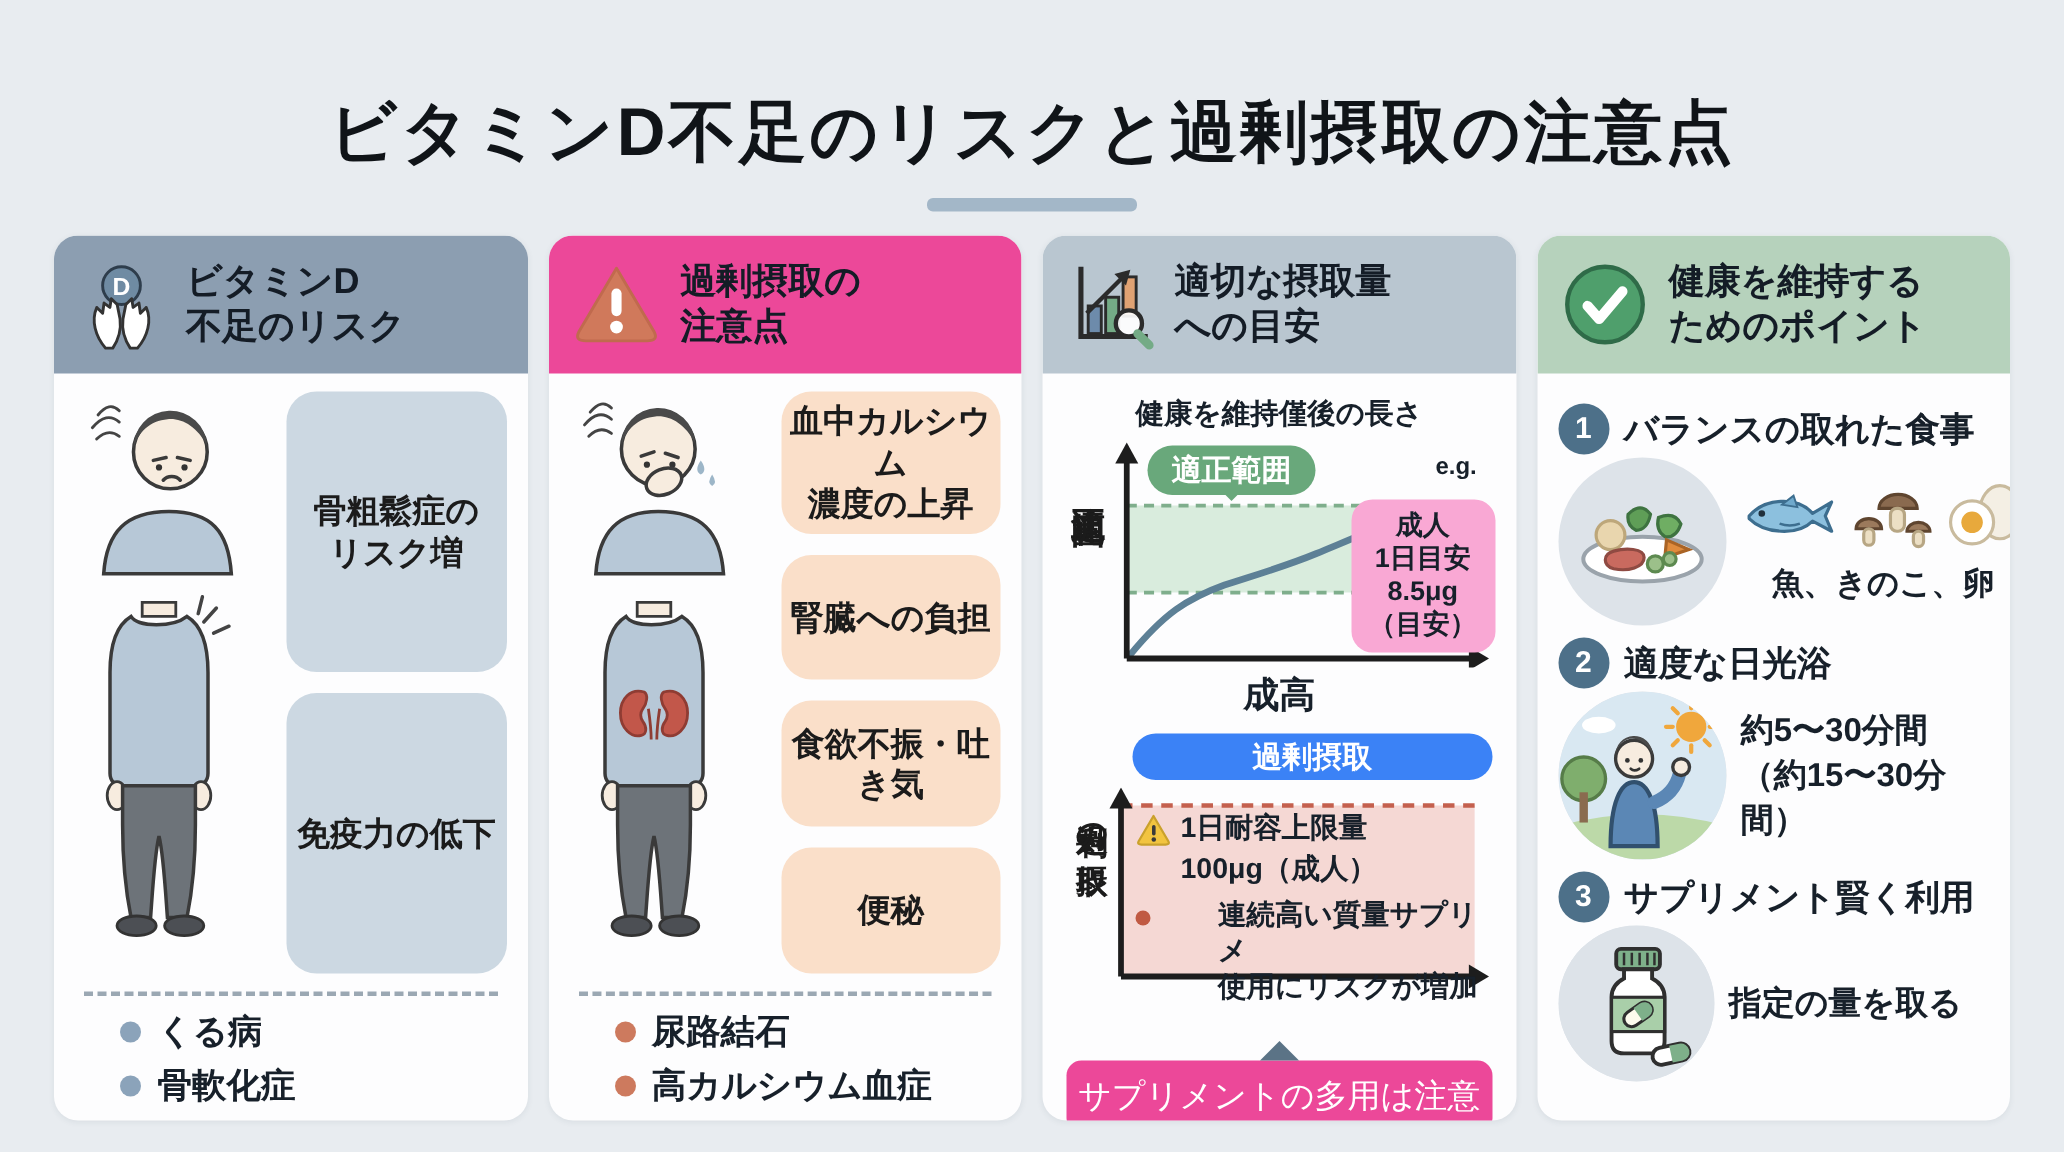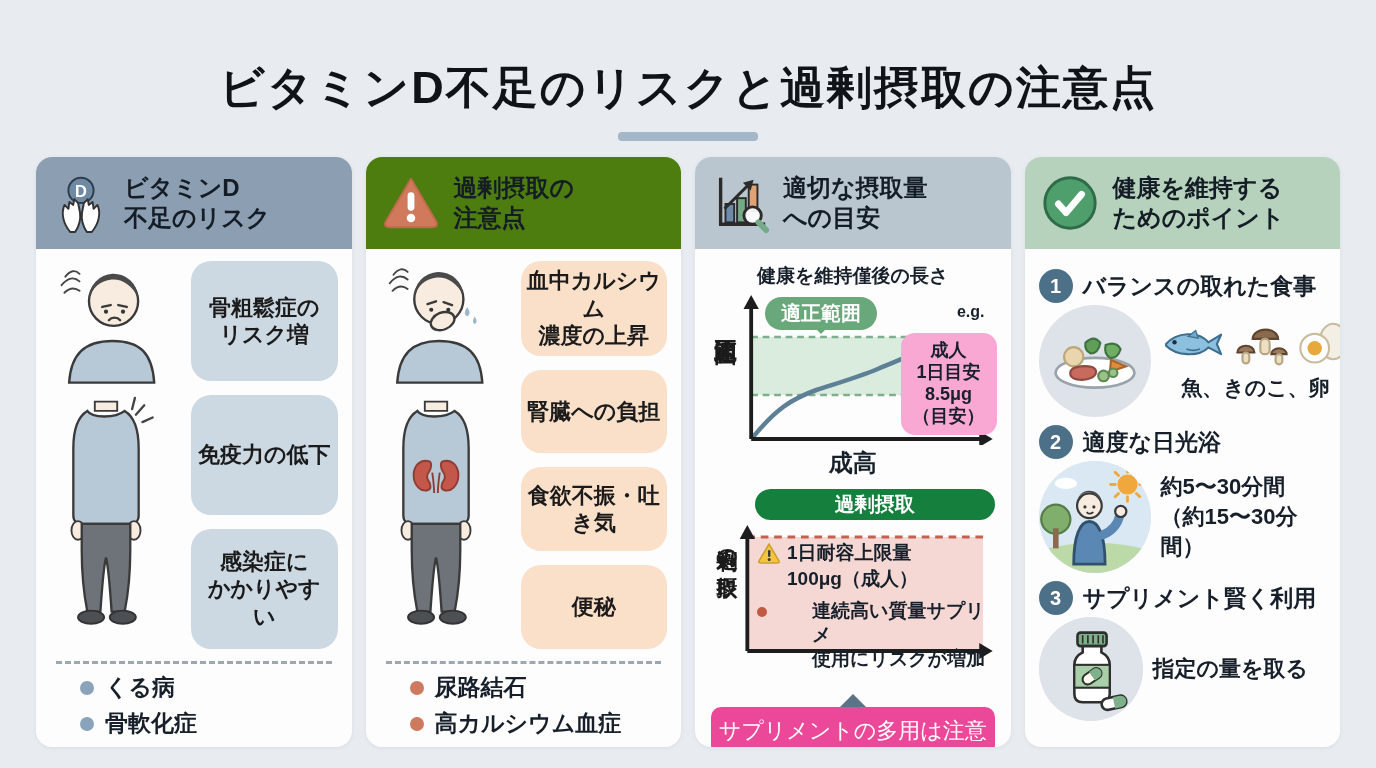--- a/index.html
+++ b/index.html
@@ -46,21 +46,21 @@
     box-shadow: 0 1px 4px rgba(40,60,80,.08);
   }
   .col-header {
     display: flex;
     align-items: center;
     gap: 12px;
     padding: 12px 14px;
     min-height: 92px;
   }
   .col1 .col-header { background: #8c9eb1; }
-  .col2 .col-header { background: #4d7c0f; }
+  .col2 .col-header { background: #ec4899; }
   .col3 .col-header { background: #b9c6d0; }
   .col4 .col-header { background: #b6d2bc; }
   .hdr-icon { width: 62px; height: 62px; flex: none; }
   .hdr-icon svg { width: 100%; height: 100%; }
   .hdr-title {
     font-size: 24px;
     font-weight: 800;
     line-height: 1.25;
     color: #141c26;
   }
@@ -145,21 +145,21 @@
     font-weight: 800;
     line-height: 1.22;
   }
   .x-label1 { text-align: center; font-size: 24px; font-weight: 800; margin-top: 2px; }
 
   .chart-wrap2 { position: relative; height: 198px; margin-top: 10px; }
   .badge-red {
     position: absolute;
     top: 0; left: 46px; right: 2px;
     height: 31px;
-    background: #15803d;
+    background: #3b82f6;
     color: #fff;
     border-radius: 16px;
     font-size: 20px;
     font-weight: 800;
     display: flex; align-items: center; justify-content: center;
   }
   .chart-wrap2 svg.axes { position: absolute; top: 36px; left: 0; width: 100%; height: 138px; }
   .y-label2 { left: 4px; top: 44px; font-size: 21px; letter-spacing: 1px; }
   .warn-content { position: absolute; top: 52px; left: 48px; right: 6px; }
   .warn-row { display: flex; align-items: flex-start; gap: 6px; }
@@ -262,22 +262,20 @@
               <ellipse cx="90" cy="150" rx="7" ry="10" fill="#f7ecdf" stroke="#3a3a3a" stroke-width="2"></ellipse>
               <path d="M34 143 l52 0 0 28 c0 36 -4 56 -6 66 l-14 0 c-2 -28 -3 -46 -6 -58 c-3 12 -4 30 -6 58 l-14 0 c-2 -10 -6 -30 -6 -66 z" fill="#6d7379" stroke="#3a3a3a" stroke-width="2.5"></path>
               <ellipse cx="44" cy="243" rx="14" ry="7" fill="#4c4f54" stroke="#333" stroke-width="2"></ellipse>
               <ellipse cx="78" cy="243" rx="14" ry="7" fill="#4c4f54" stroke="#333" stroke-width="2"></ellipse>
             </svg>
           </div>
           <div class="pills">
             <div class="pill preline">骨粗鬆症の
 リスク増</div>
             <div class="pill preline">免疫力の低下</div>
-            <div class="pill preline">感染症に
-かかりやすい</div>
           </div>
         </div>
         <div class="separator"></div>
         <div class="bullets">
           <div class="bullet">
             <span class="dot dot-blue"></span>
             <span class="bullet-label">くる病</span>
           </div>
           <div class="bullet">
             <span class="dot dot-blue"></span>

